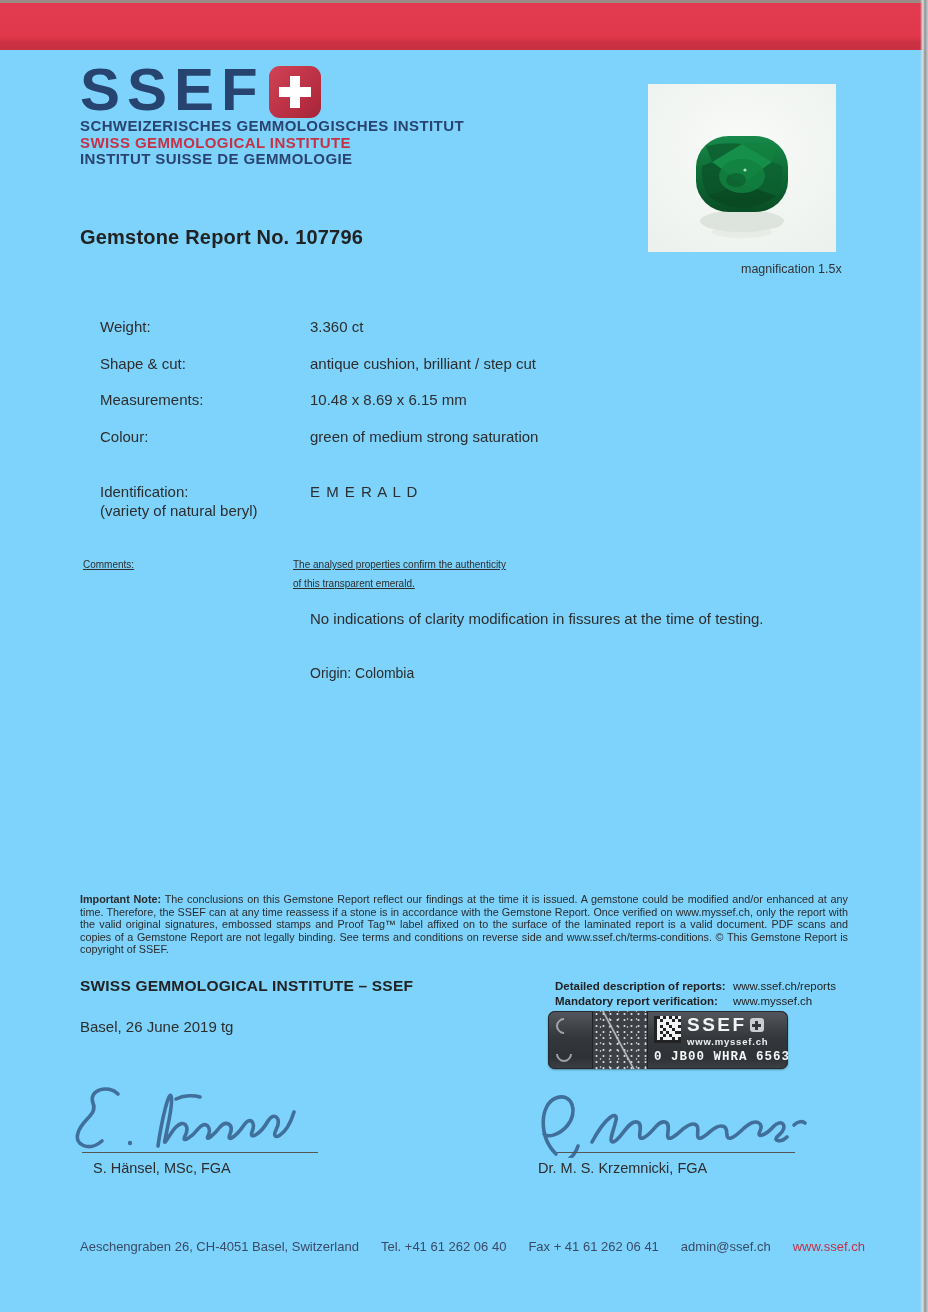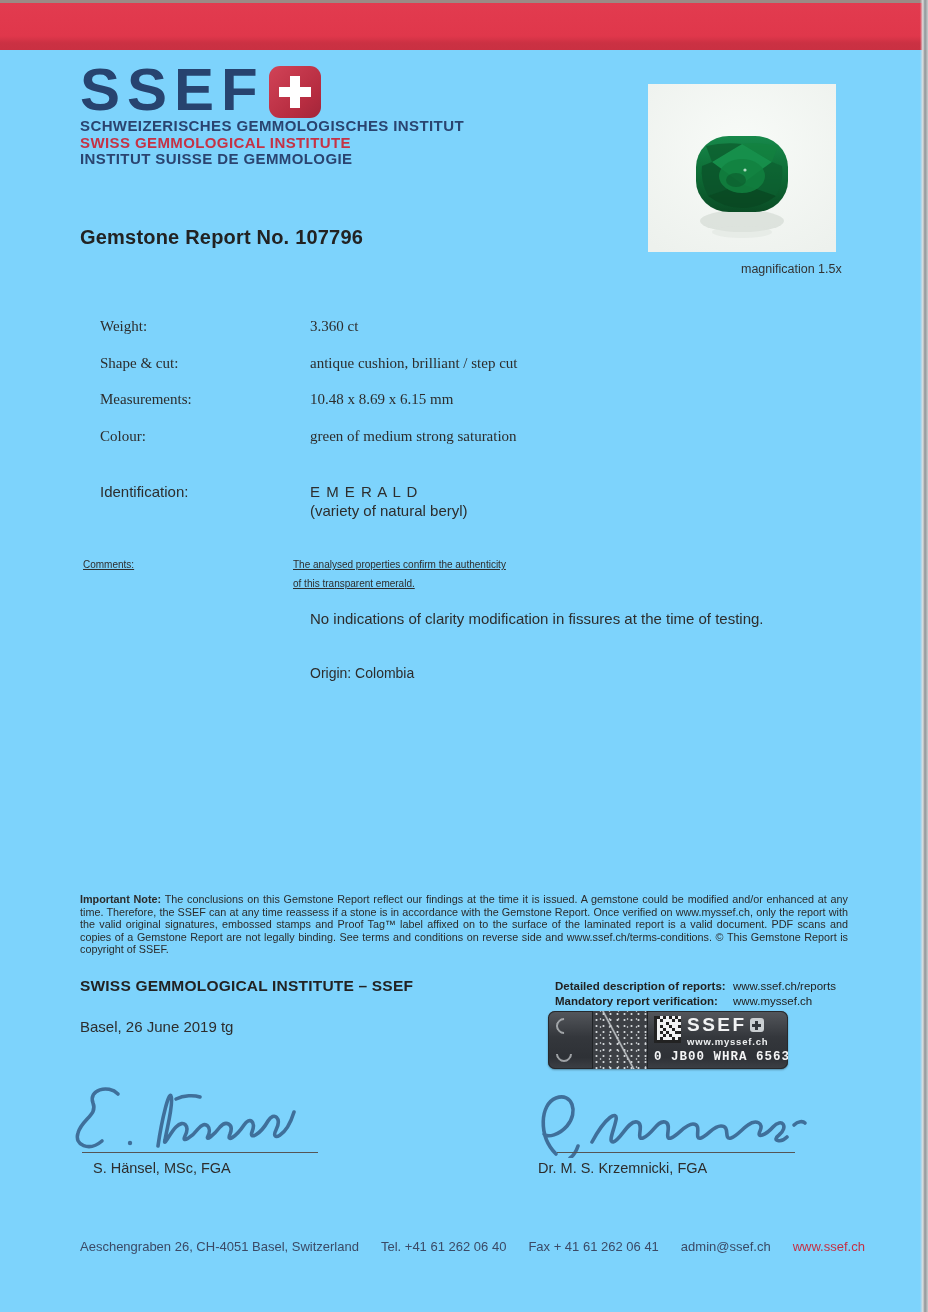--- a/index.html
+++ b/index.html
@@ -27,28 +27,28 @@
   .sub-red  { color:#c53245; }
 
   
   .photo { position:absolute; left:648px; top:84px; width:188px; height:168px; }
   .photo-caption { position:absolute; left:741px; top:262px; font-size:12.5px; color:#333; }
 
   
   .report-title { position:absolute; left:80px; top:226px; font-size:20px; font-weight:bold; color:#222; letter-spacing:0.2px; }
 
   
-  .props { position:absolute; left:100px; top:318px; font-size:15px; color:#2d2d2d;font-family:Liberation Serif, serif; }
+  .props { position:absolute; left:100px; top:318px; font-size:15px; color:#2d2d2d; }
   .prow { display:flex; height:22px; margin-bottom:14.5px; }
   .prow .lbl { width:210px; }
   .ident { position:absolute; left:100px; top:483px; font-size:15px; color:#2d2d2d; }
   .ident-row { display:flex; }
   .ident-row .lbl { width:210px; }
   .ident-val { letter-spacing:1px; }
-  .ident-sub { margin-left:210px; margin-top:2px; }
+  .ident-sub { margin-top:2px; }
   .comments { position:absolute; left:83px; top:555px; font-size:10px; color:#2d2d2d; line-height:19px;text-decoration:underline; }
   .comments .lbl { width:210px; flex:none; }
   .comments-row { display:flex; }
   .comment-note { position:absolute; left:310px; top:610px; font-size:15px; color:#2d2d2d; }
   .comment-origin { position:absolute; left:310px; top:665px; font-size:14px; color:#2d2d2d; }
 
   
   .fineprint { position:absolute; left:80px; top:893px; width:768px; font-size:10.8px; line-height:12.6px;
     color:#2b2b2b; text-align:justify; }
   .fineprint b { font-weight:bold; }

